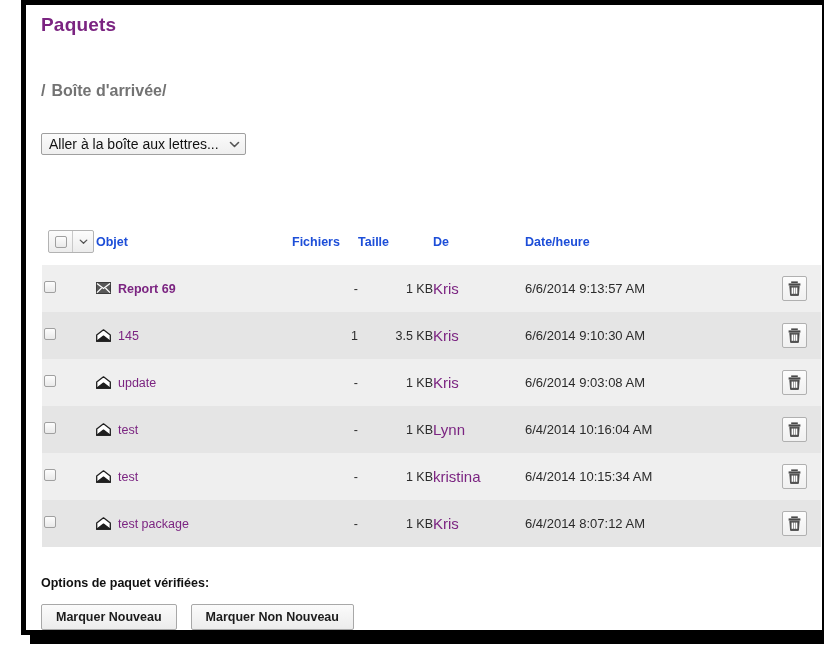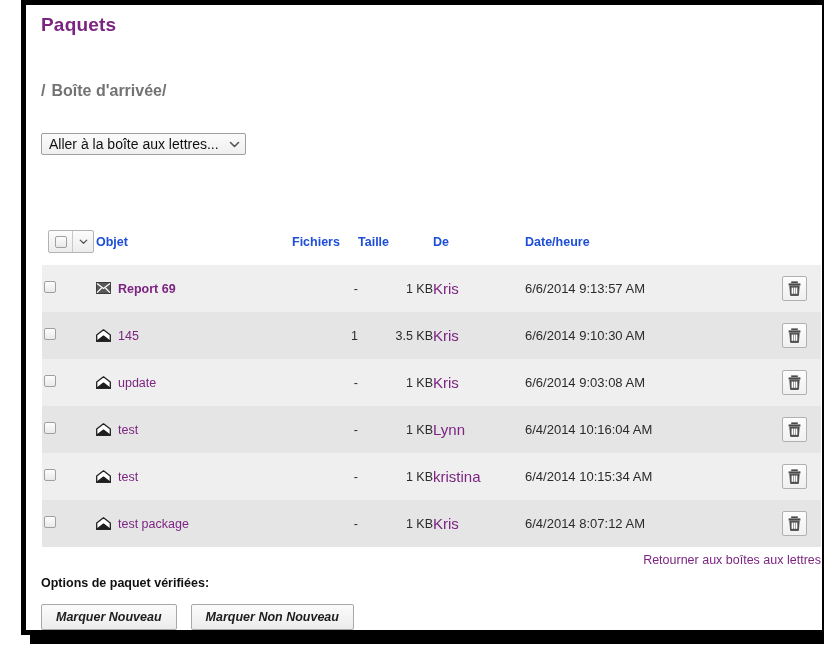--- a/index.html
+++ b/index.html
@@ -230,21 +230,20 @@
     border-radius: 2px;
     font-family: "Liberation Sans", sans-serif;
     font-size: 12.5px;
     font-weight: bold;
     color: #1c1c1c;
     cursor: pointer;
     display: inline-flex;
     align-items: center;
     justify-content: center;
     box-sizing: border-box;
-    font-style: italic;
   }
 </style>
 </head>
 <body>
 
 <div id="window-frame">
 
   <div id="page-title">Paquets</div>
 
   <div id="breadcrumb">
@@ -430,23 +429,20 @@
                   <rect x="3.6" y="6.6" width="1.7" height="6.2" fill="#ffffff"></rect>
                   <rect x="5.8" y="6.6" width="1.7" height="6.2" fill="#ffffff"></rect>
                   <rect x="8.0" y="6.6" width="1.3" height="6.2" fill="#ffffff"></rect>
                 </svg>
               </span>
             </span></td>
         </tr>
       </tbody>
   </table>
 
-  <div id="return-link-wrap">
-    <a id="return-link" href="#">Retourner aux boîtes aux lettres</a>
-  </div>
 
   <div id="options-label">Options de paquet vérifiées:</div>
 
   <div id="action-buttons">
       <button class="btn">Marquer Nouveau</button>
       <button class="btn">Marquer Non Nouveau</button>
     </div>
 
 </div>
 

